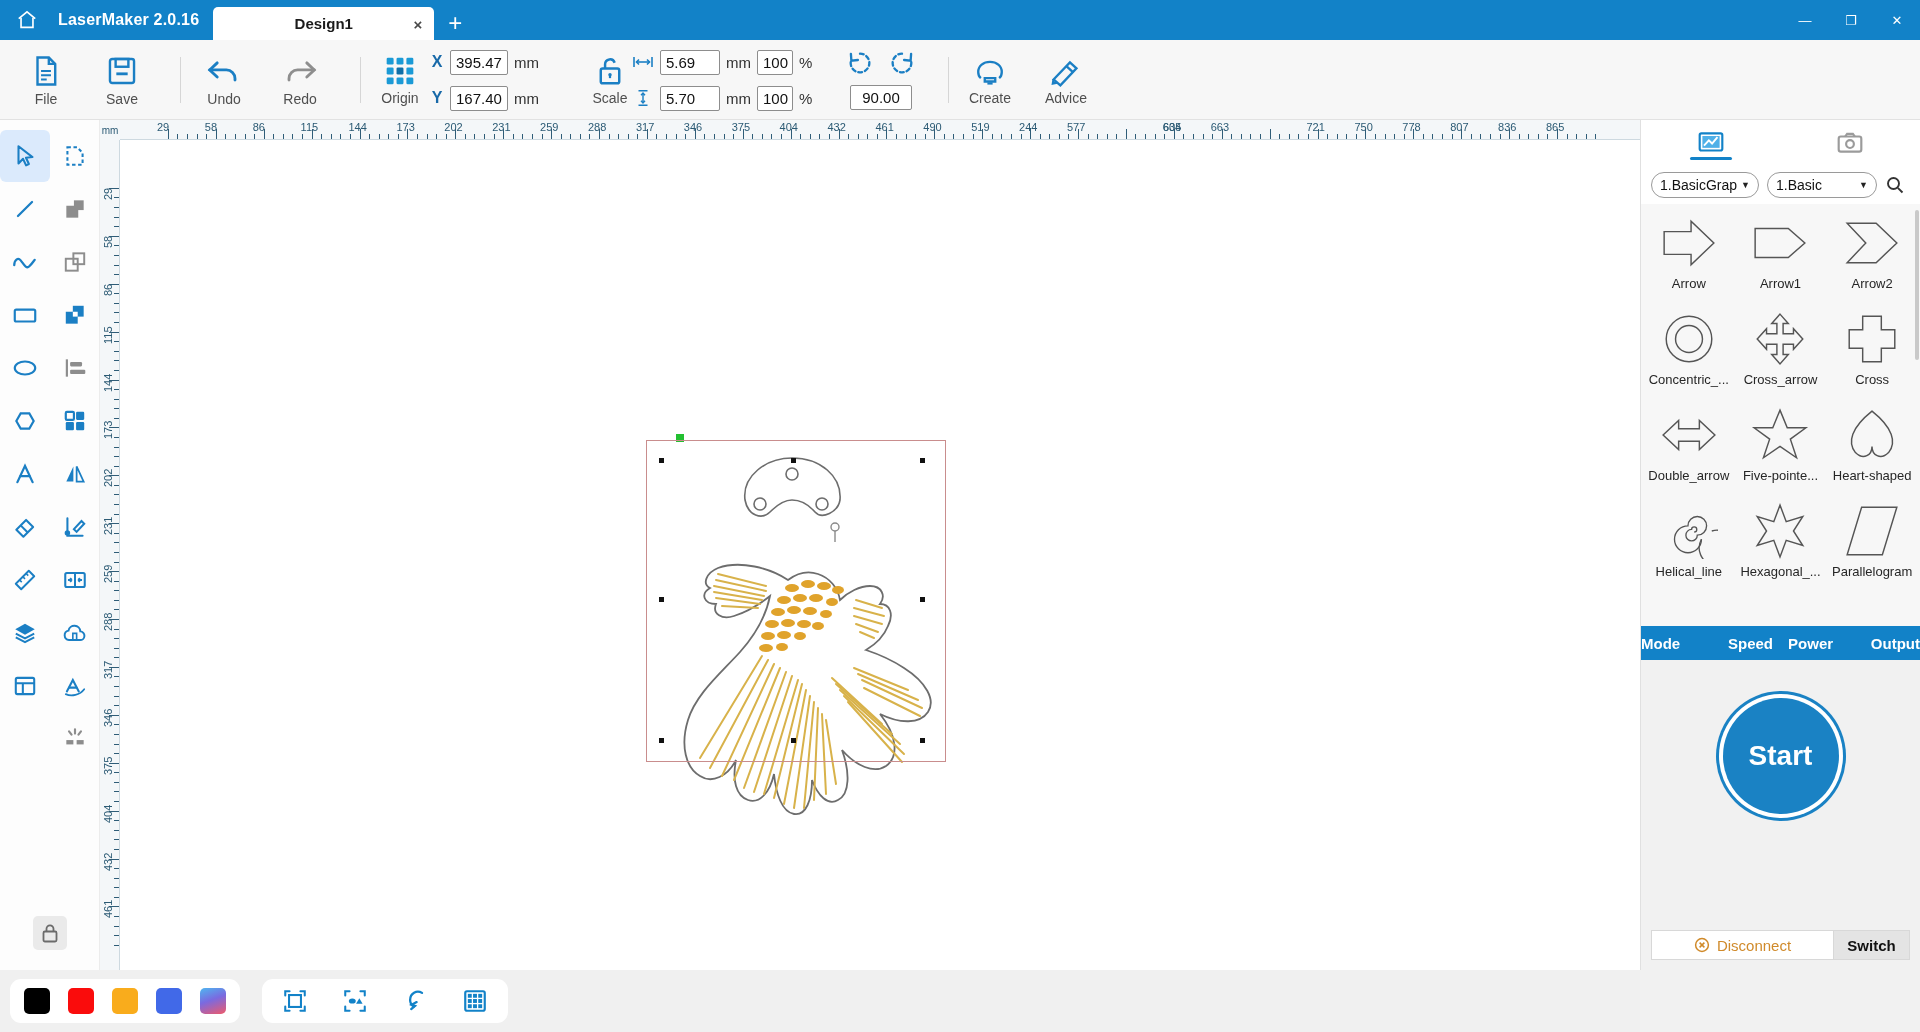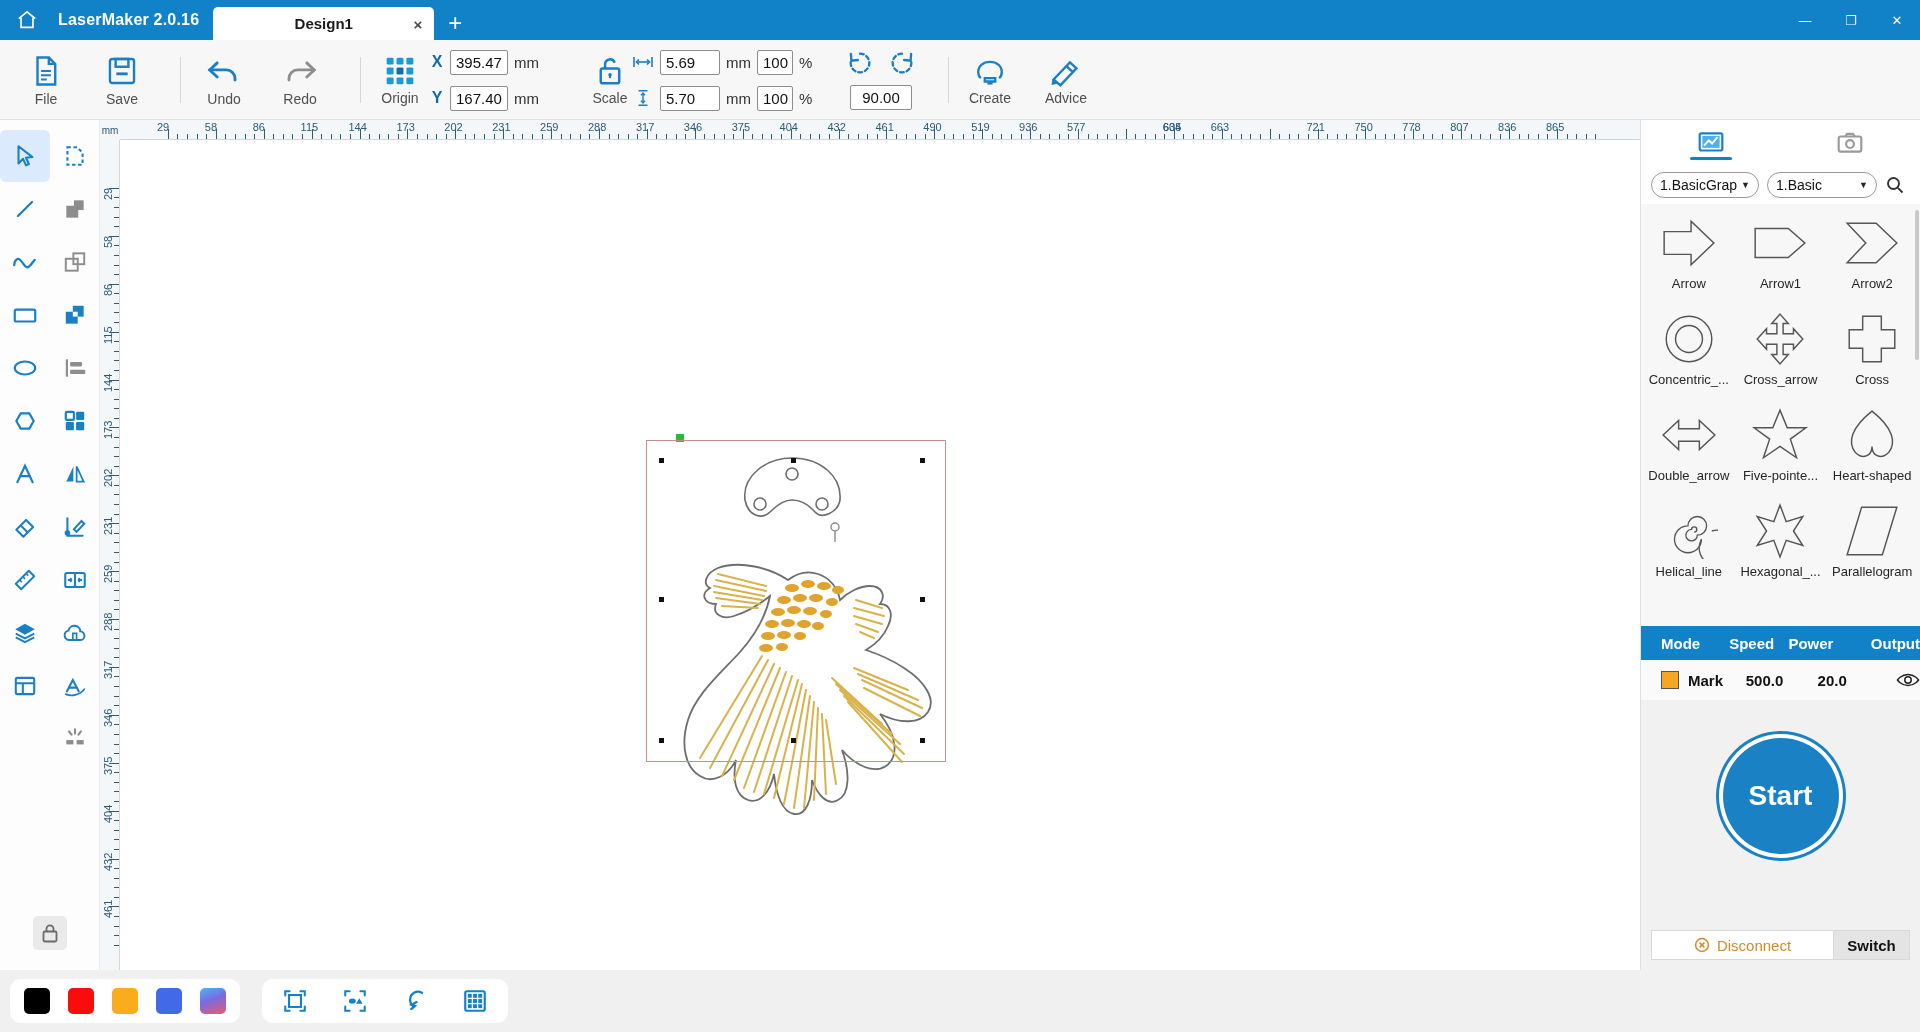--- a/index.html
+++ b/index.html
@@ -137,21 +137,21 @@
   .shapecell { height:96px; display:flex; flex-direction:column; align-items:center; justify-content:flex-start; }
   .shapecell .sh { height:66px; display:flex; align-items:center; justify-content:center; }
   .shapecell .nm { font-size:13px; color:#262626; text-align:center; }
   .shape-scroll { position:absolute; right:1px; top:6px; width:4px; height:150px; background:#c9c9c9; border-radius:2px; }
 
   .modetable { background:#fafafa; }
   .mt-head { display:flex; background:#1282c8; height:34px; align-items:center; }
   .mt-head div { color:#fff; font-size:15px; font-weight:bold; }
   .mt-row { display:flex; height:40px; align-items:center; font-size:15px; }
   .mt-row.alt { background:#e9e9e9; }
-  .mt-c-mode { width:88px; display:flex; align-items:center; gap:9px; padding-left:20px; }
+  .mt-c-mode { width:88px; display:flex; align-items:center; gap:9px; padding-left:0; }
   .mt-c-speed { width:72px; text-align:center; }
   .mt-c-power { width:64px; text-align:center; }
   .mt-c-out { flex:1; display:flex; align-items:center; justify-content:center;margin-left:32px; }
   .swatch { width:18px; height:18px; border:1px solid #555; }
   .mt-dim { color:#8a8a8a; }
   .mt-strong { color:#111; font-weight:bold; }
   .mt-name { font-weight:bold; color:#111; }
 
   .rp-spacer { flex:1; background:#f1f1f1; position:relative; }
   .startwrap { position:absolute; left:50%; top:38px; transform:translateX(-50%); }
@@ -645,21 +645,21 @@
           <div class="rt" style="left: 833.46px; top: 14px; width: 1px; height: 6px;"></div>
           <div class="rt" style="left: 843.04px; top: 14px; width: 1px; height: 6px;"></div>
           <div class="rt" style="left: 852.62px; top: 14px; width: 1px; height: 6px;"></div>
           <div class="rt" style="left: 862.2px; top: 9px; width: 1px; height: 11px;"></div>
           <div class="rlabel" style="left: 851.2px; top: 1px;">519</div>
           <div class="rt" style="left: 871.78px; top: 14px; width: 1px; height: 6px;"></div>
           <div class="rt" style="left: 881.36px; top: 14px; width: 1px; height: 6px;"></div>
           <div class="rt" style="left: 890.94px; top: 14px; width: 1px; height: 6px;"></div>
           <div class="rt" style="left: 900.52px; top: 14px; width: 1px; height: 6px;"></div>
           <div class="rt" style="left: 910.1px; top: 9px; width: 1px; height: 11px;"></div>
-          <div class="rlabel" style="left: 899.1px; top: 1px;">936</div>
+          <div class="rlabel" style="left: 899.1px; top: 1px;">244</div>
           <div class="rt" style="left: 919.68px; top: 14px; width: 1px; height: 6px;"></div>
           <div class="rt" style="left: 929.26px; top: 14px; width: 1px; height: 6px;"></div>
           <div class="rt" style="left: 938.84px; top: 14px; width: 1px; height: 6px;"></div>
           <div class="rt" style="left: 948.42px; top: 14px; width: 1px; height: 6px;"></div>
           <div class="rt" style="left: 958px; top: 9px; width: 1px; height: 11px;"></div>
           <div class="rlabel" style="left: 947px; top: 1px;">577</div>
           <div class="rt" style="left: 967.58px; top: 14px; width: 1px; height: 6px;"></div>
           <div class="rt" style="left: 977.16px; top: 14px; width: 1px; height: 6px;"></div>
           <div class="rt" style="left: 986.74px; top: 14px; width: 1px; height: 6px;"></div>
           <div class="rt" style="left: 996.32px; top: 14px; width: 1px; height: 6px;"></div>
@@ -1074,34 +1074,20 @@
 
       <div class="modetable">
         <div class="mt-head">
           <div class="mt-c-mode">Mode</div>
           <div class="mt-c-speed">Speed</div>
           <div class="mt-c-power">Power</div>
           <div class="mt-c-out">Output</div>
         </div>
 
 
-        <div class="mt-row">
-          <div class="mt-c-mode">
-            <span class="swatch" style="background:#f5a623;"></span>
-            <span class="mt-name">Mark</span>
-          </div>
-          <div class="mt-c-speed mt-strong">500.0</div>
-          <div class="mt-c-power mt-strong">20.0</div>
-          <div class="mt-c-out">
-            <svg width="24" height="16" viewBox="0 0 24 16" fill="none" stroke="#222" stroke-width="1.5">
-              <path d="M1.5 8S5 2.5 12 2.5 22.5 8 22.5 8 19 13.5 12 13.5 1.5 8 1.5 8z"></path>
-                <circle cx="12" cy="8" r="3.2"></circle>
-            </svg>
-          </div>
-        </div>
       </div>
 
       <div class="rp-spacer">
         <div class="startwrap">
           <div class="startbtn">Start</div>
         </div>
       </div>
 
       <div class="rp-foot">
         <div class="disconnect">

